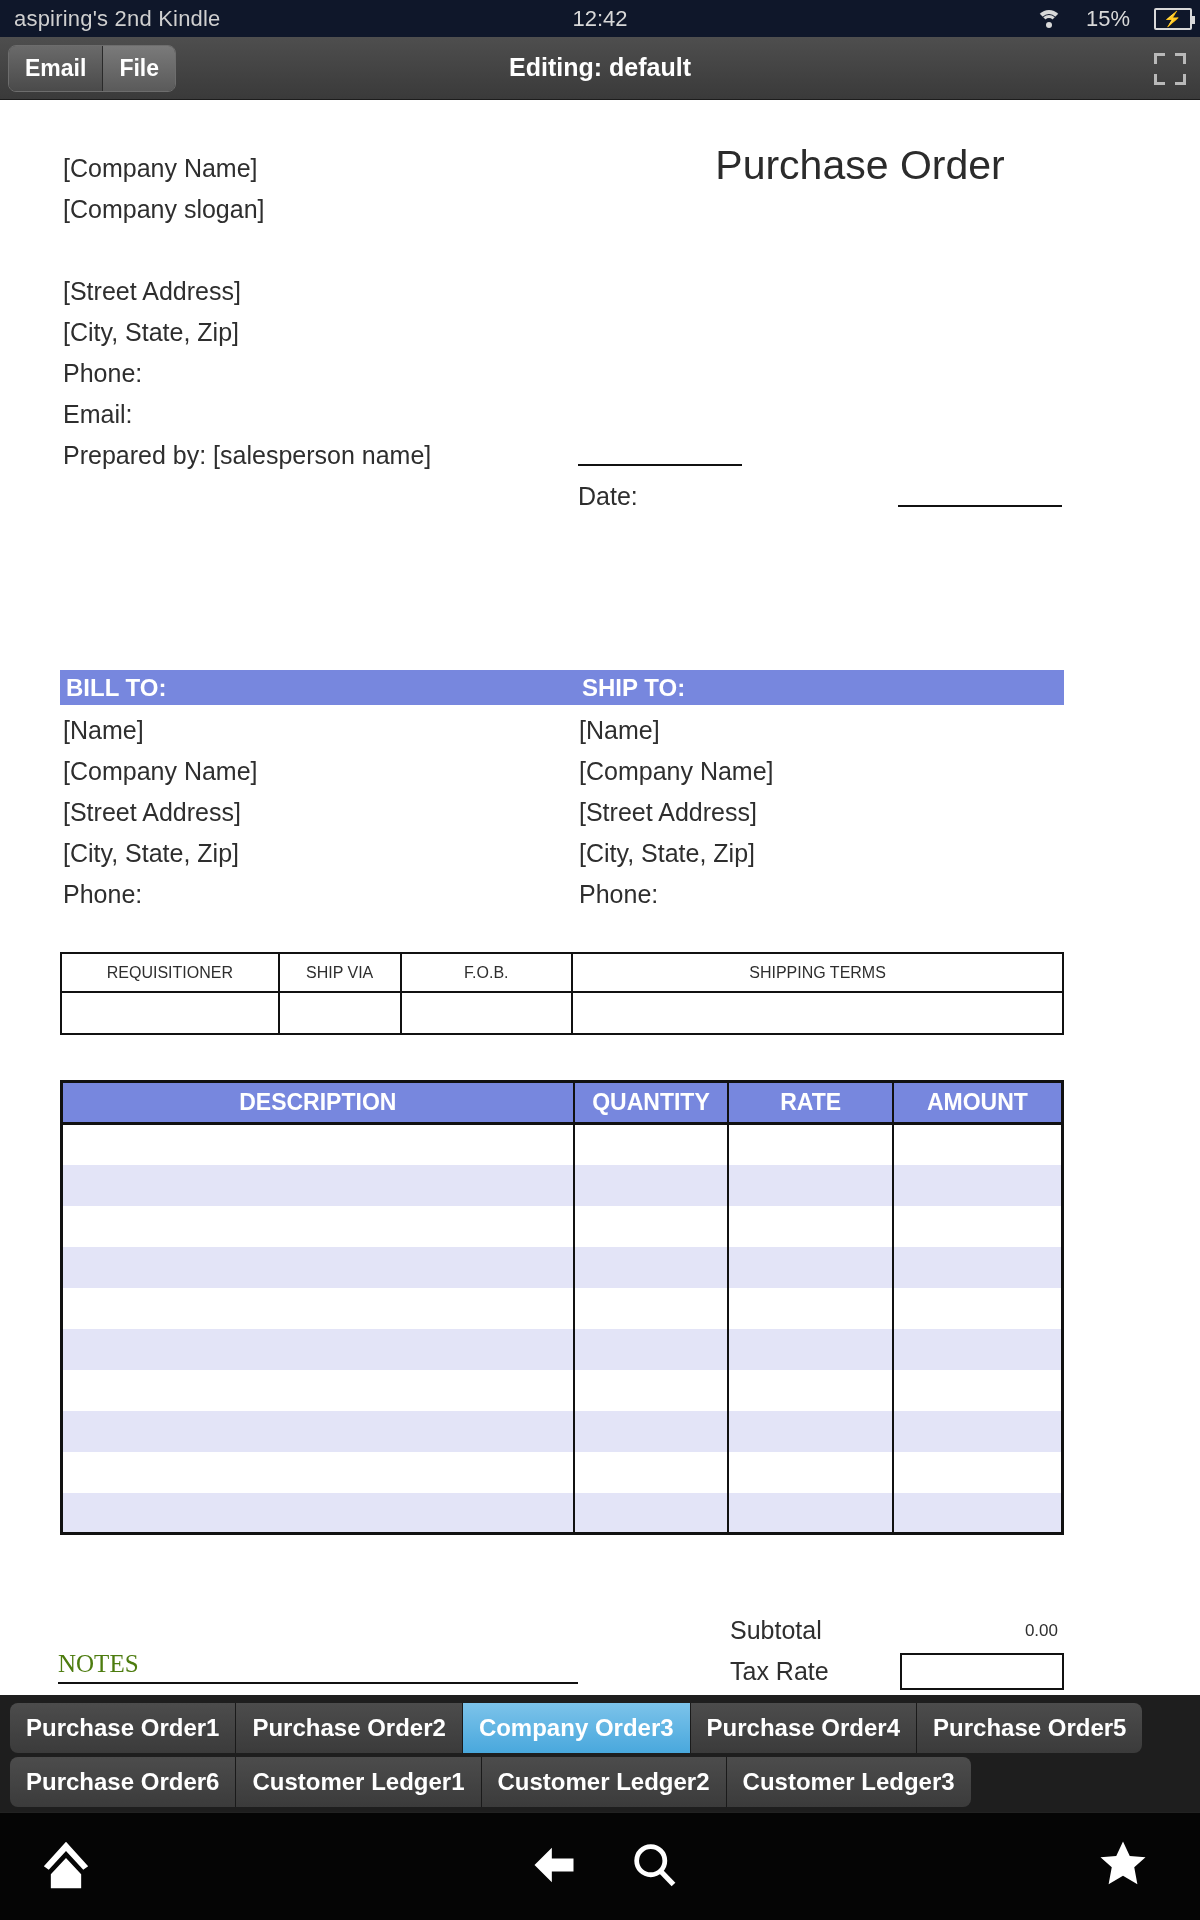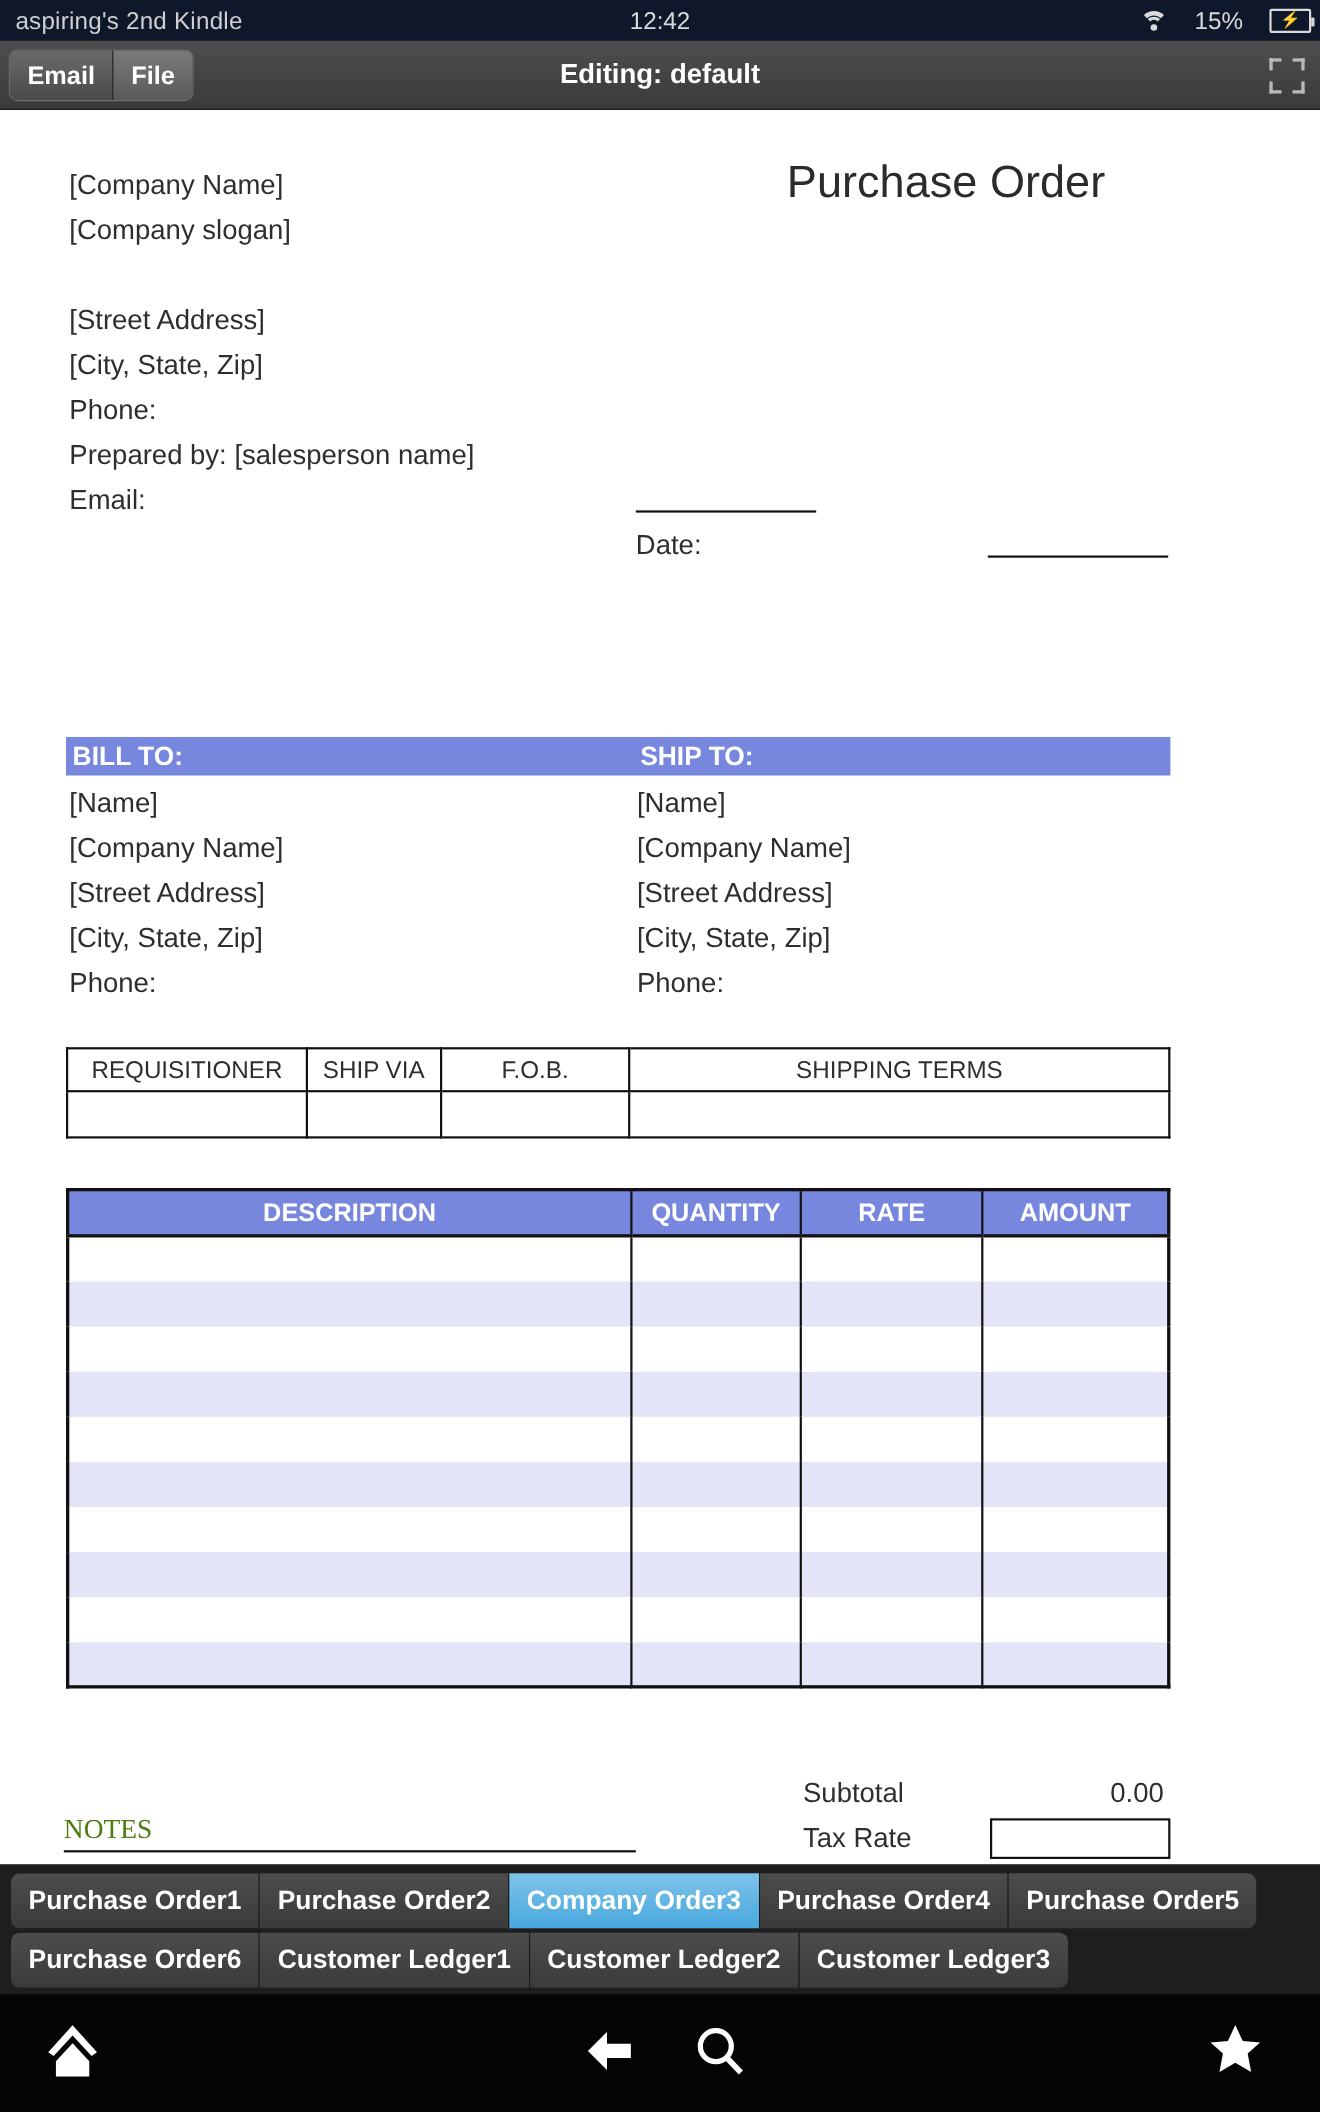--- a/index.html
+++ b/index.html
@@ -131,21 +131,21 @@
   .addr-cols .col { width: 516px; }
   .addr-cols .col div { font-size: 25px; color: #2e2e2e; line-height: 41px; }
 
   
   .req-table {
     position: absolute; left: 60px; top: 852px;
     width: 1004px; border-collapse: collapse;
   }
   .req-table td {
     border: 2px solid #111; height: 39px;
-    text-align: center; font-size: 22px; color: #2e2e2e;
+    text-align: center; font-size: 16px; color: #2e2e2e;
   }
   .req-table td.c1 { width: 218px; }
   .req-table td.c2 { width: 122px; }
   .req-table td.c3 { width: 172px; }
   .req-table td.c4 { width: 492px; }
   .req-table tr.body td { height: 42px; }
 
   
   .items {
     position: absolute; left: 60px; top: 980px;
@@ -172,21 +172,21 @@
   .notes-lbl { font-size: 25px; color: #4d7c0f; font-family: Liberation Serif, serif; }
   .notes-rule { margin-top: 4px; border-bottom: 2px solid #111; }
 
   
   .totals { position: absolute; left: 730px; top: 1510px; width: 334px; }
   .totals .trow {
     display: flex; align-items: center; height: 41px;
   }
   .totals .tlbl { width: 170px; font-size: 25px; color: #2e2e2e; }
   .totals .tval {
-    width: 164px; font-size: 25px; color: #2e2e2e; text-align: right;
+    width: 164px; font-size: 17px; color: #2e2e2e; text-align: right;
     padding-right: 6px;
   }
   .totals .tbox {
     width: 164px; height: 37px; border: 2px solid #111; background: #fff;
   }
 
   
   .tabbar {
     position: absolute; top: 1695px; left: 0;
     width: 1200px; height: 117px;
@@ -258,22 +258,22 @@
 
   <div class="doc-title">Purchase Order</div>
 
   <div class="sender">
     <div>[Company Name]</div>
     <div>[Company slogan]</div>
     <div class="gap"></div>
     <div>[Street Address]</div>
     <div>[City, State,  Zip]</div>
     <div>Phone:</div>
+    <div>Email:</div>
     <div>Prepared by: [salesperson name]</div>
-    <div>Email:</div>
   </div>
 
   <div class="po-meta">
     <div class="row">
       <span class="rule"></span>
     </div>
     <div class="row">
       <span class="lbl">Date:</span>
       <span class="rule"></span>
     </div>

